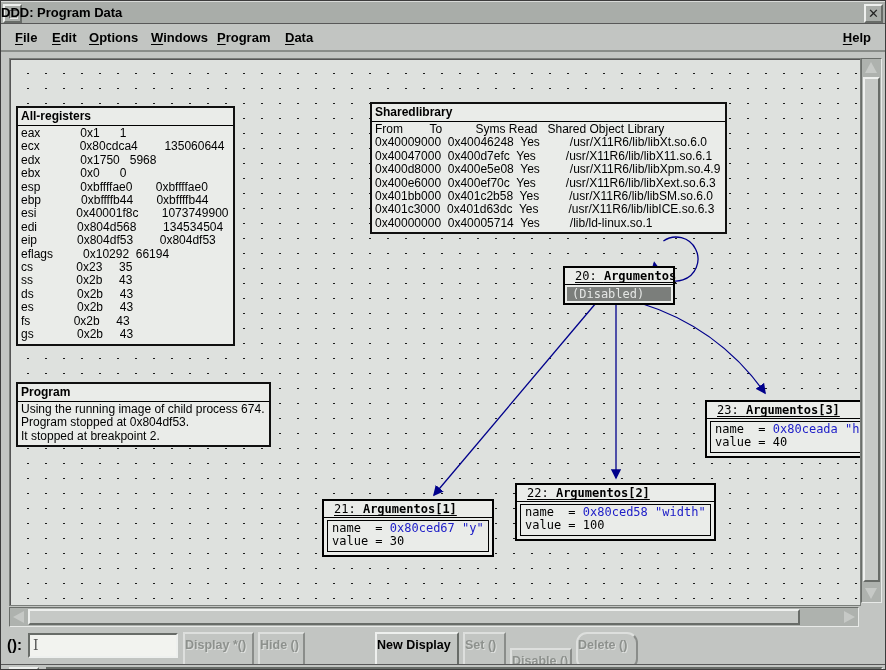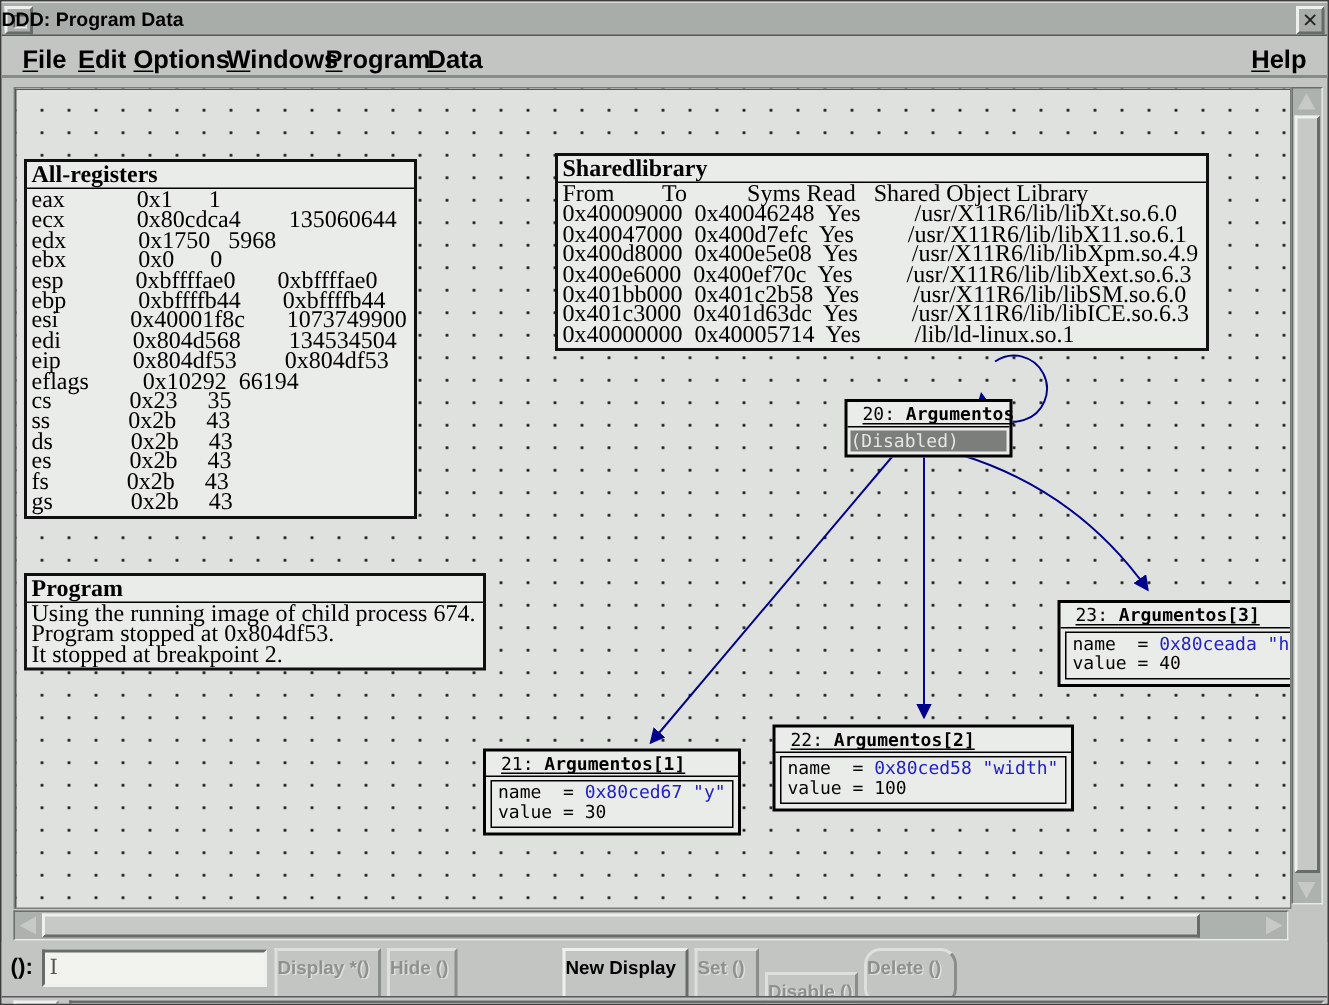--- a/index.html
+++ b/index.html
@@ -21,42 +21,42 @@
     font-weight:bold;font-size:13px;color:#000;}
   #winmenu{position:absolute;left:2px;top:2px;width:19px;height:19px;background:#a9ada9;box-sizing:border-box;}
   #winmenu .inner{position:absolute;left:4px;top:4px;width:7px;height:7px;background:#a9ada9;
     border-top:1px solid #585858;border-left:1px solid #585858;
     border-bottom:1px solid #e8e8e8;border-right:1px solid #e8e8e8;}
   #closebtn{position:absolute;right:2px;top:2px;width:19px;height:19px;background:#a9ada9;
     box-sizing:border-box;text-align:center;line-height:15px;font-size:13px;color:#222;}
   
   #menubar{position:absolute;left:0;top:23px;width:100%;height:28px;background:#c2c5c2;
     border-bottom:2px solid #888c88;box-sizing:border-box;}
-  .menuitem{position:absolute;top:6px;font-weight:bold;font-size:17px;color:#000;}
+  .menuitem{position:absolute;top:6px;font-weight:bold;font-size:13px;color:#000;}
   .mn{text-decoration:underline;text-underline-offset:2px;}
   
   #canvas{position:absolute;left:8px;top:57px;width:850px;height:546px;overflow:hidden;
     background-color:#dee1de;
     background-image:radial-gradient(circle,#1d1d1d 0.9px,rgba(0,0,0,0) 1px);
     background-size:18px 15px;background-position:9px 7px;
     border:1px solid #7a7e7a;box-shadow:inset 1px 1px 0 #555;}
   #edges{position:absolute;left:0;top:0;width:850px;height:546px;pointer-events:none;}
   
   .infobox{position:absolute;background:#eaece9;border:2px solid #101010;
-    font-family:Liberation Serif, serif;font-size:16px;color:#000;}
+    font-family:Liberation Sans, sans-serif;font-size:12px;color:#000;}
   .infobox .btitle{font-weight:bold;padding:1px 4px 1px 3px;border-bottom:1px solid #000;line-height:15px;}
   .infobox .brow{white-space:pre;line-height:13.4px;padding:0 5px 0 3px;}
   .infobox .bbody{padding:1px 0 2px 0;}
   
   .node{position:absolute;background:#eaece9;border:2px solid #000;
     font-family:"DejaVu Sans Mono",monospace;font-size:12px;color:#000;}
   .node .ntitle{padding:0 10px;border-bottom:1px solid #000;line-height:16px;white-space:pre;}
   .node .ntitle .nname{font-weight:bold;}
   .node .ntitle span{text-decoration:underline;text-underline-offset:2px;}
-  .node .status{margin:2px 2px;background:#7b7e7b;color:#e4e6e4;padding:0 0;line-height:14px;white-space:pre;}
+  .node .status{margin:2px 2px;background:#7b7e7b;color:#e4e6e4;padding:0 5px;line-height:14px;white-space:pre;}
   .node .inner{margin:2px 3px 3px 3px;border:1px solid #000;padding:1px 4px 2px 4px;}
   .node .nline{white-space:pre;line-height:13.4px;}
   .bluev{color:#2020c8;}
   
   .sbtrough{position:absolute;background:#aeb2ae;box-sizing:border-box;
     border-top:1px solid #6a6e6a;border-left:1px solid #6a6e6a;
     border-bottom:1px solid #e8eae8;border-right:1px solid #e8eae8;}
   .sbthumb{position:absolute;background:#c6c9c6;box-sizing:border-box;
     border-top:2px solid #eef0ee;border-left:2px solid #eef0ee;
     border-right:2px solid #686c68;border-bottom:2px solid #686c68;}

